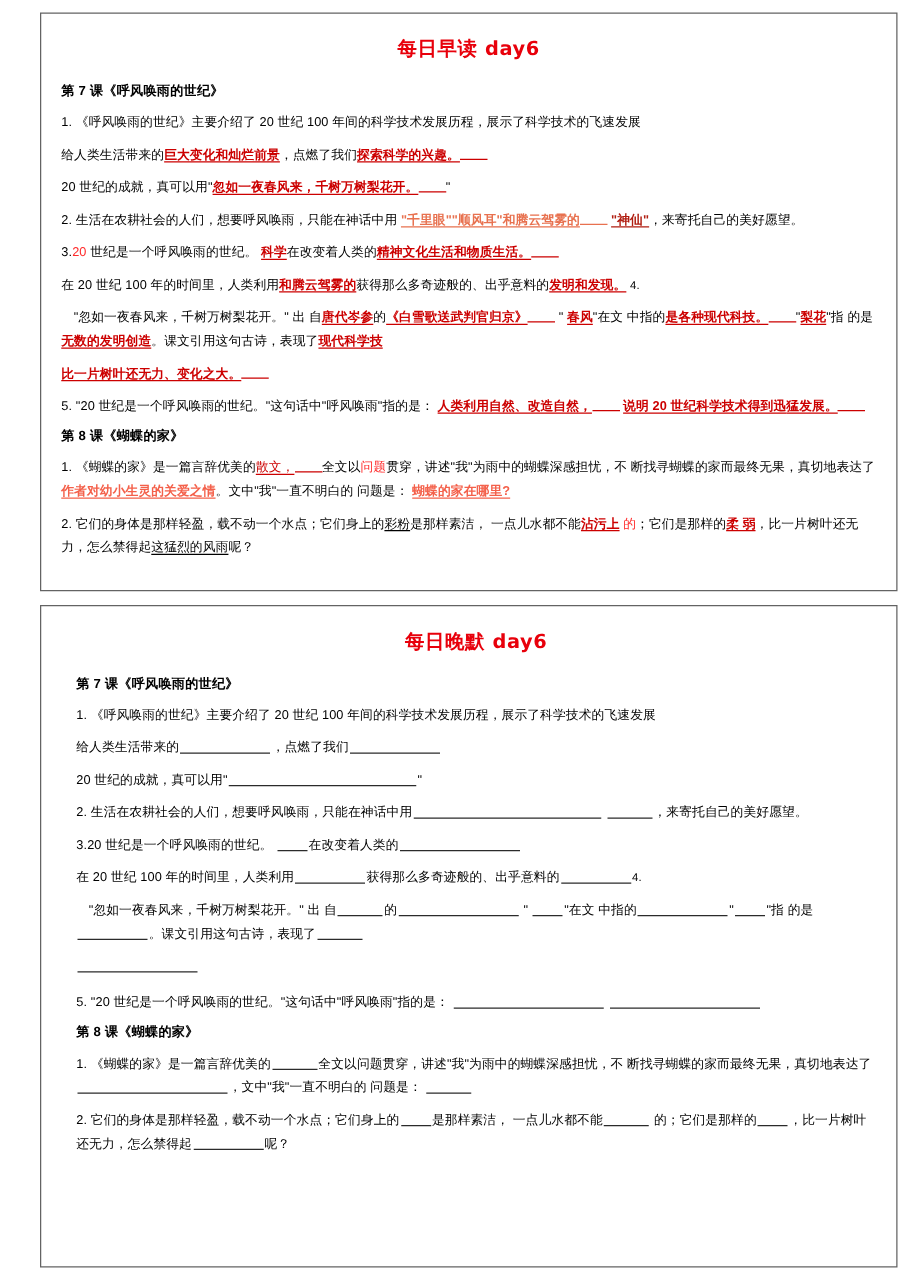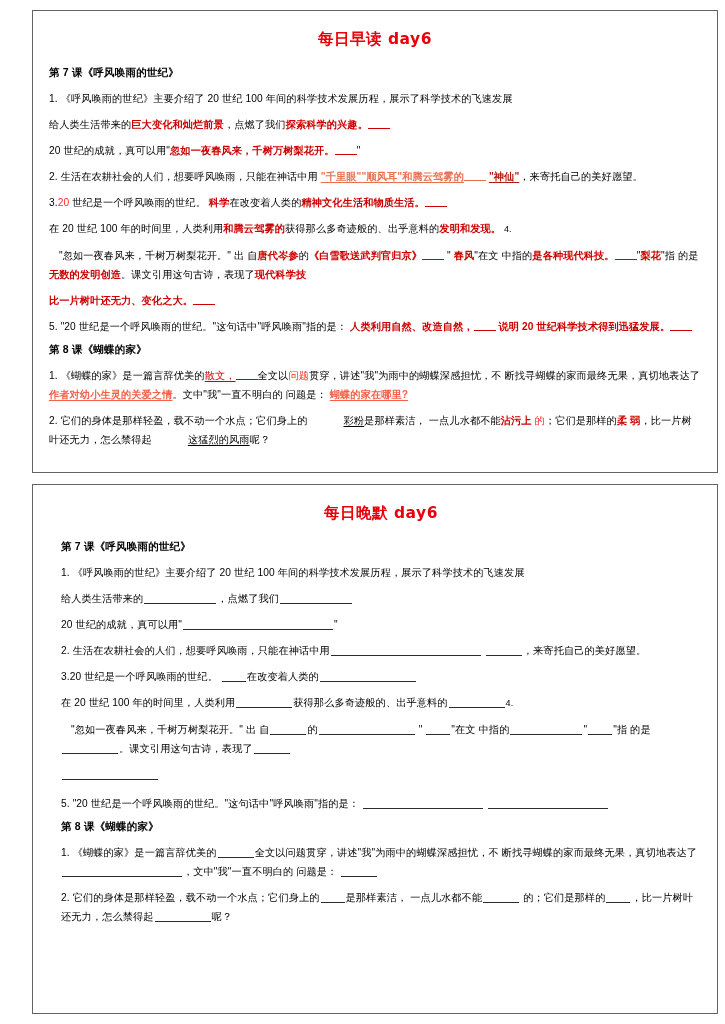--- a/index.html
+++ b/index.html
@@ -65,20 +65,21 @@
     letter-spacing: .1px;
     word-break: break-all;
   }
   .para.loose { margin-bottom: 10px; }
   .idx-sm { font-size: 9px; }
 
   
   .ans {                    
     color: #cc0000;
     font-weight: bold;
+    text-decoration: underline;
     text-underline-offset: 2px;
   }
   .ans-plain {              
     color: #cc0000;
     text-decoration: underline;
     text-underline-offset: 2px;
   }
   .ans-nound {              
     color: #ff2a2a;
   }
@@ -96,21 +97,20 @@
   }
   .ans-pink {
     color: #f4604a;
     font-weight: bold;
     text-decoration: underline;
     text-underline-offset: 2px;
   }
   .mark-black {             
     text-decoration: underline;
     text-underline-offset: 2px;
-    padding-left: 36px;
   }
   .sp-u {                   
     display: inline-block;
     border-bottom: 1.4px solid #cc0000;
     width: 22px;
     height: 11px;
     vertical-align: -1px;
   }
   .sp-u.lt { border-bottom-color: #e8714f; }
 

